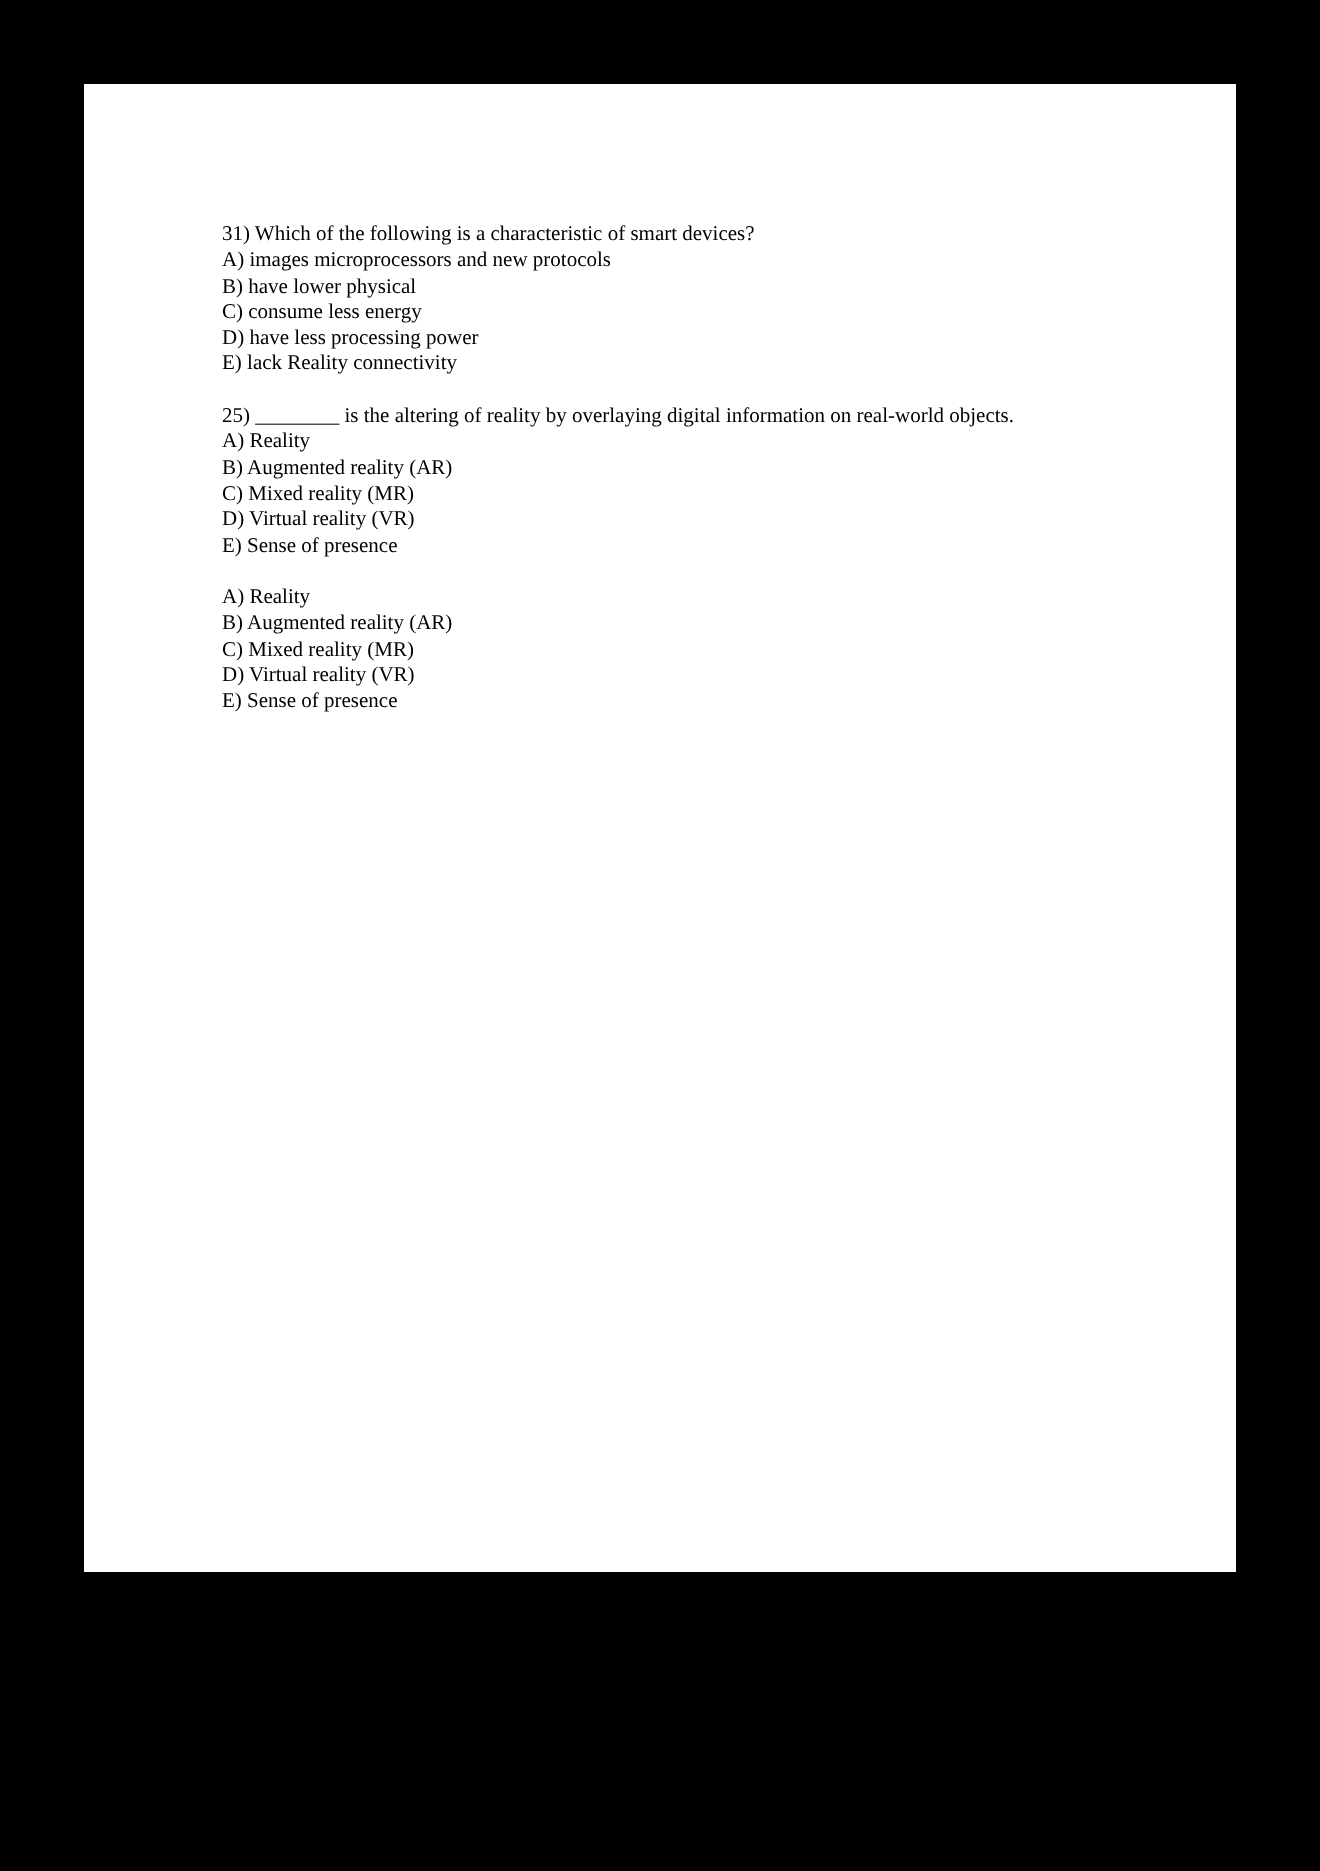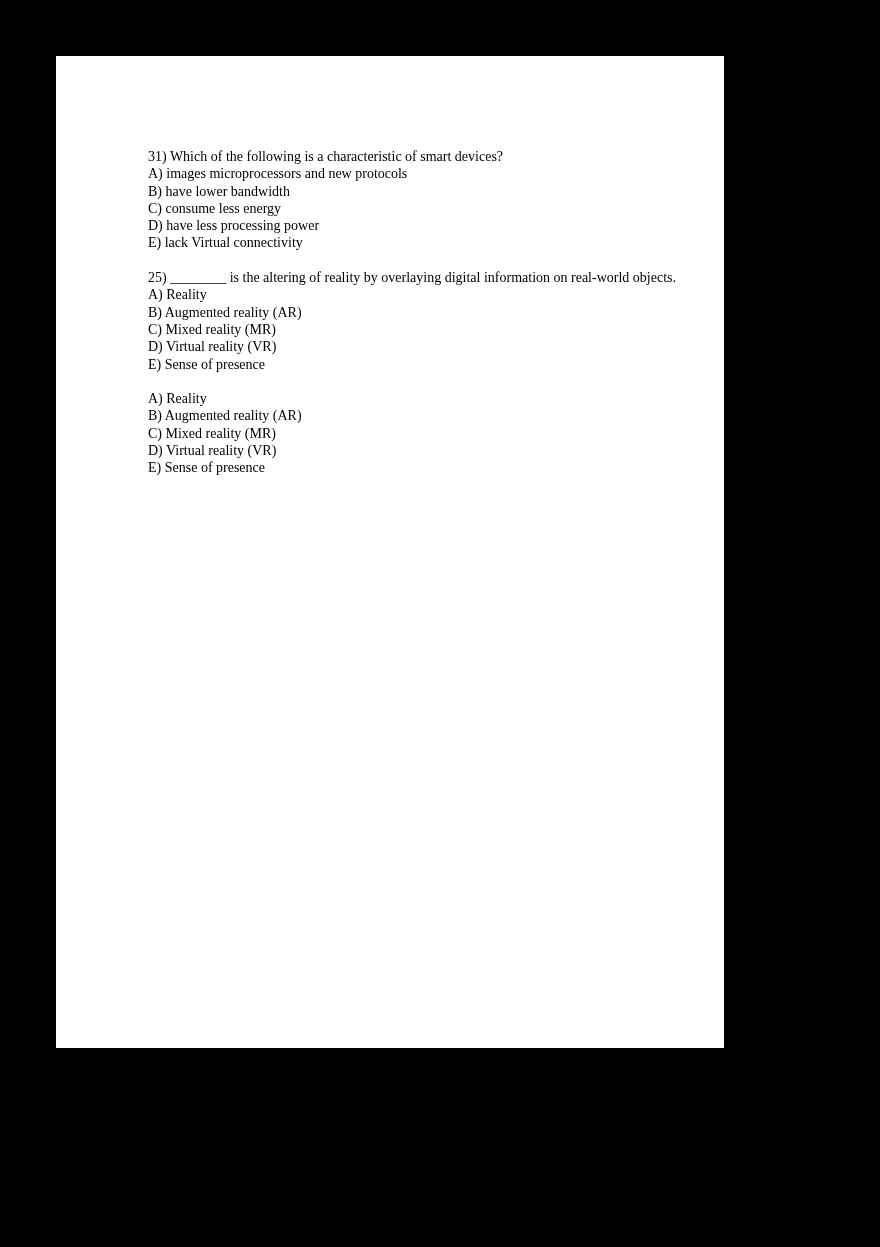--- a/index.html
+++ b/index.html
@@ -2,21 +2,21 @@
 <html><head>
 <meta charset="utf-8">
 <style>
   html, body {
     margin: 0;
     padding: 0;
     background: #000000;
   }
   .viewport {
     position: relative;
-    width: 724px;
+    width: 880px;
     height: 1247px;
     background: #000000;
     overflow: hidden;
   }
   .paper {
     position: absolute;
     left: 56px;
     top: 56px;
     width: 768px;
     height: 992px;
@@ -42,24 +42,24 @@
 </head>
 <body>
 
 <div class="viewport">
   <div class="paper">
     <div class="content">
 
       <div class="question">
         <div class="line">31) Which of the following is a characteristic of smart devices?</div>
         <div class="line">A) images microprocessors and new protocols</div>
-        <div class="line">B) have lower bandwidth</div>
+        <div class="line">B) have lower physical</div>
         <div class="line">C) consume less energy</div>
         <div class="line">D) have less processing power</div>
-        <div class="line">E) lack Virtual connectivity</div>
+        <div class="line">E) lack Reality connectivity</div>
       </div>
 
       <div class="question">
         <div class="line">25) ________ is the altering of reality by overlaying digital information on real-world objects.</div>
         <div class="line">A) Reality</div>
         <div class="line">B) Augmented reality (AR)</div>
         <div class="line">C) Mixed reality (MR)</div>
         <div class="line">D) Virtual reality (VR)</div>
         <div class="line">E) Sense of presence</div>
       </div>

